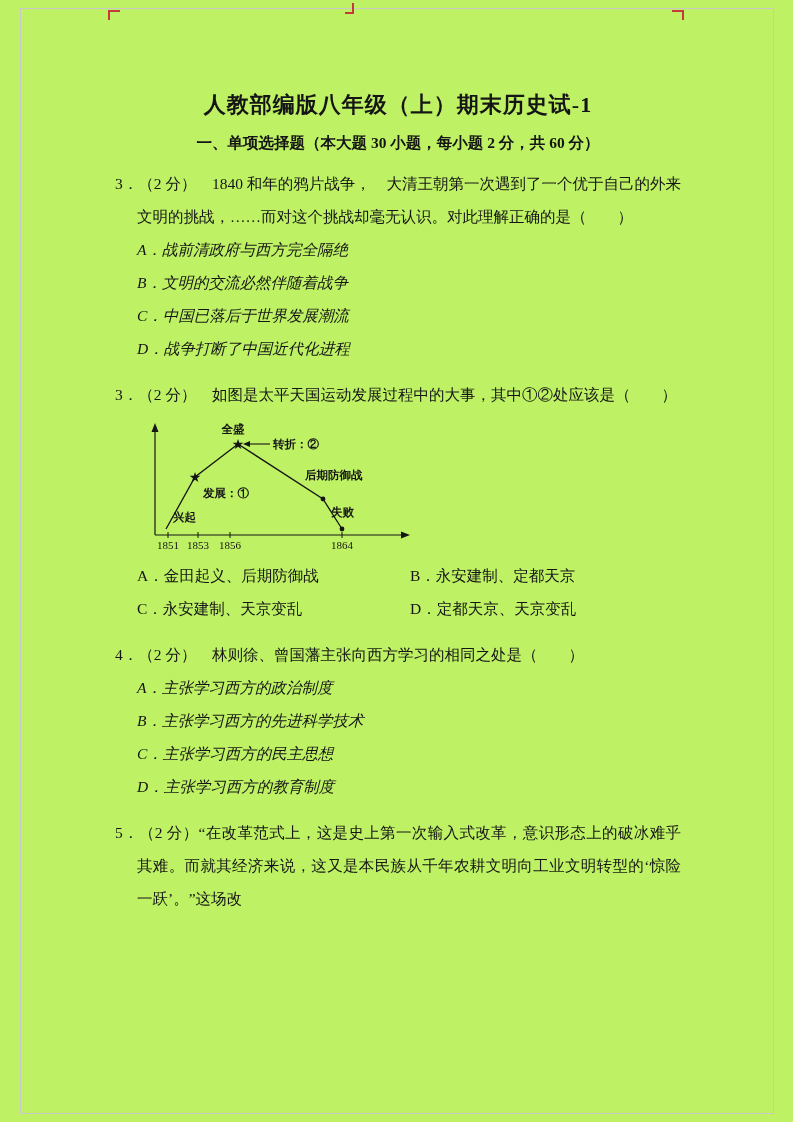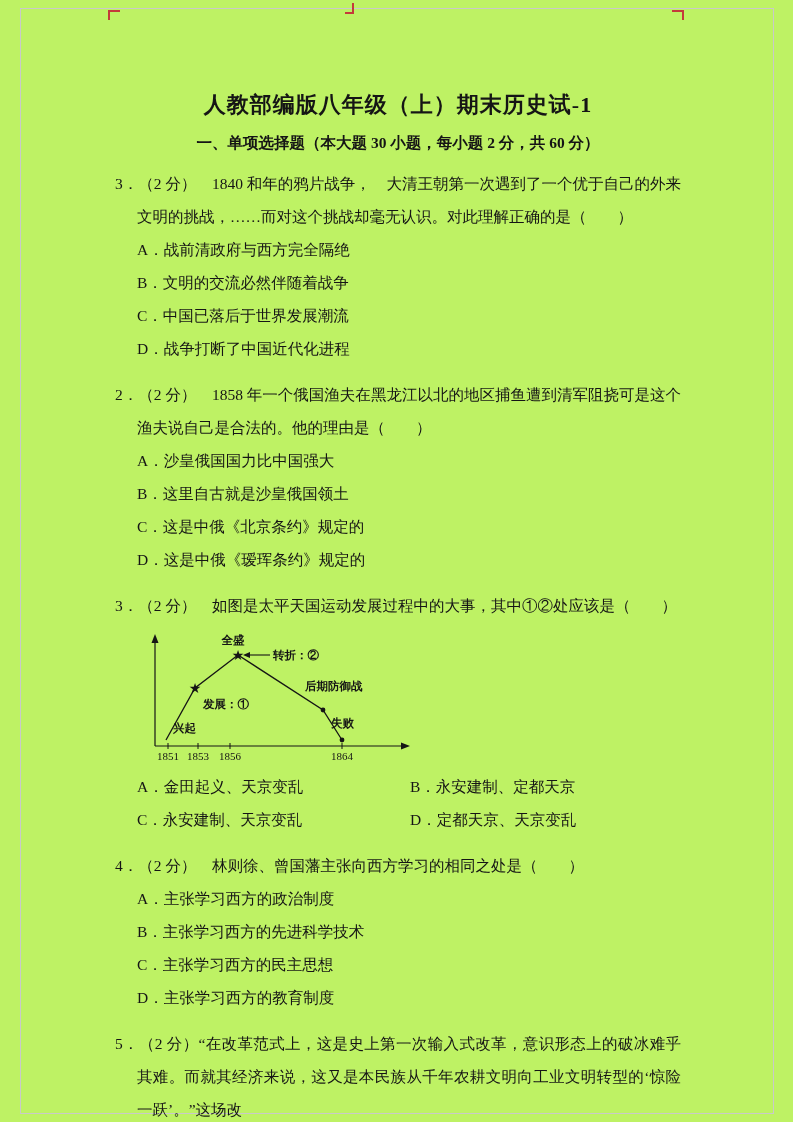--- a/index.html
+++ b/index.html
@@ -45,21 +45,21 @@
   .question {
     margin-top: 13px;
     font-size: 15.5px;
     line-height: 33px;
   }
   .stem {
     padding-left: 22px;
     text-indent: -22px;
     text-align: justify;
   }
-  .options .option { padding-left: 22px; }
+  .options .option { padding-left: 22px; font-style: italic; }
   .options-grid {
     display: grid;
     grid-template-columns: 273px auto;
     padding-left: 22px;
   }
   .chart-wrap {
     margin: 6px 0 2px 18px;
     width: 310px;
   }
   .chart-wrap svg { display: block; }
@@ -89,29 +89,20 @@
     <div class="question">
       <div class="stem"><span>3．（2 分）　</span><span>1840 和年的鸦片战争，　大清王朝第一次遇到了一个优于自己的外来文明的挑战，……而对这个挑战却毫无认识。对此理解正确的是（　　）</span></div>
       <div class="options">
         <div class="option">A．战前清政府与西方完全隔绝</div>
         <div class="option">B．文明的交流必然伴随着战争</div>
         <div class="option">C．中国已落后于世界发展潮流</div>
         <div class="option">D．战争打断了中国近代化进程</div>
       </div>
     </div>
 
-    <div class="question">
-      <div class="stem"><span>2．（2 分）　</span><span>1858 年一个俄国渔夫在黑龙江以北的地区捕鱼遭到清军阻挠可是这个渔夫说自己是合法的。他的理由是（　　）</span></div>
-      <div class="options">
-        <div class="option">A．沙皇俄国国力比中国强大</div>
-        <div class="option">B．这里自古就是沙皇俄国领土</div>
-        <div class="option">C．这是中俄《北京条约》规定的</div>
-        <div class="option">D．这是中俄《瑷珲条约》规定的</div>
-      </div>
-    </div>
 
     <div class="question">
       <div class="stem"><span>3．（2 分）　</span><span>如图是太平天国运动发展过程中的大事，其中①②处应该是（　　）</span></div>
 
       <div class="chart-wrap">
         <svg width="300" height="140" viewBox="0 0 300 140">
 
           <line x1="22" y1="118" x2="22" y2="13" stroke="#151515" stroke-width="1.2"></line>
           <polygon points="22,6 18.5,15 25.5,15" fill="#151515"></polygon>
           <line x1="22" y1="118" x2="270" y2="118" stroke="#151515" stroke-width="1.2"></line>
@@ -140,21 +131,21 @@
           <text class="chart-label" x="198" y="99">失败</text>
 
           <text class="chart-tick" x="35" y="132" text-anchor="middle">1851</text>
           <text class="chart-tick" x="65" y="132" text-anchor="middle">1853</text>
           <text class="chart-tick" x="97" y="132" text-anchor="middle">1856</text>
           <text class="chart-tick" x="209" y="132" text-anchor="middle">1864</text>
         </svg>
       </div>
 
       <div class="options-grid">
-        <div>A．金田起义、天京变乱</div>
+        <div>A．金田起义、后期防御战</div>
         <div>B．永安建制、定都天京</div>
         <div>C．永安建制、天京变乱</div>
         <div>D．定都天京、天京变乱</div>
       </div>
     </div>
 
     <div class="question">
       <div class="stem"><span>4．（2 分）　</span><span>林则徐、曾国藩主张向西方学习的相同之处是（　　）</span></div>
       <div class="options">
         <div class="option">A．主张学习西方的政治制度</div>

